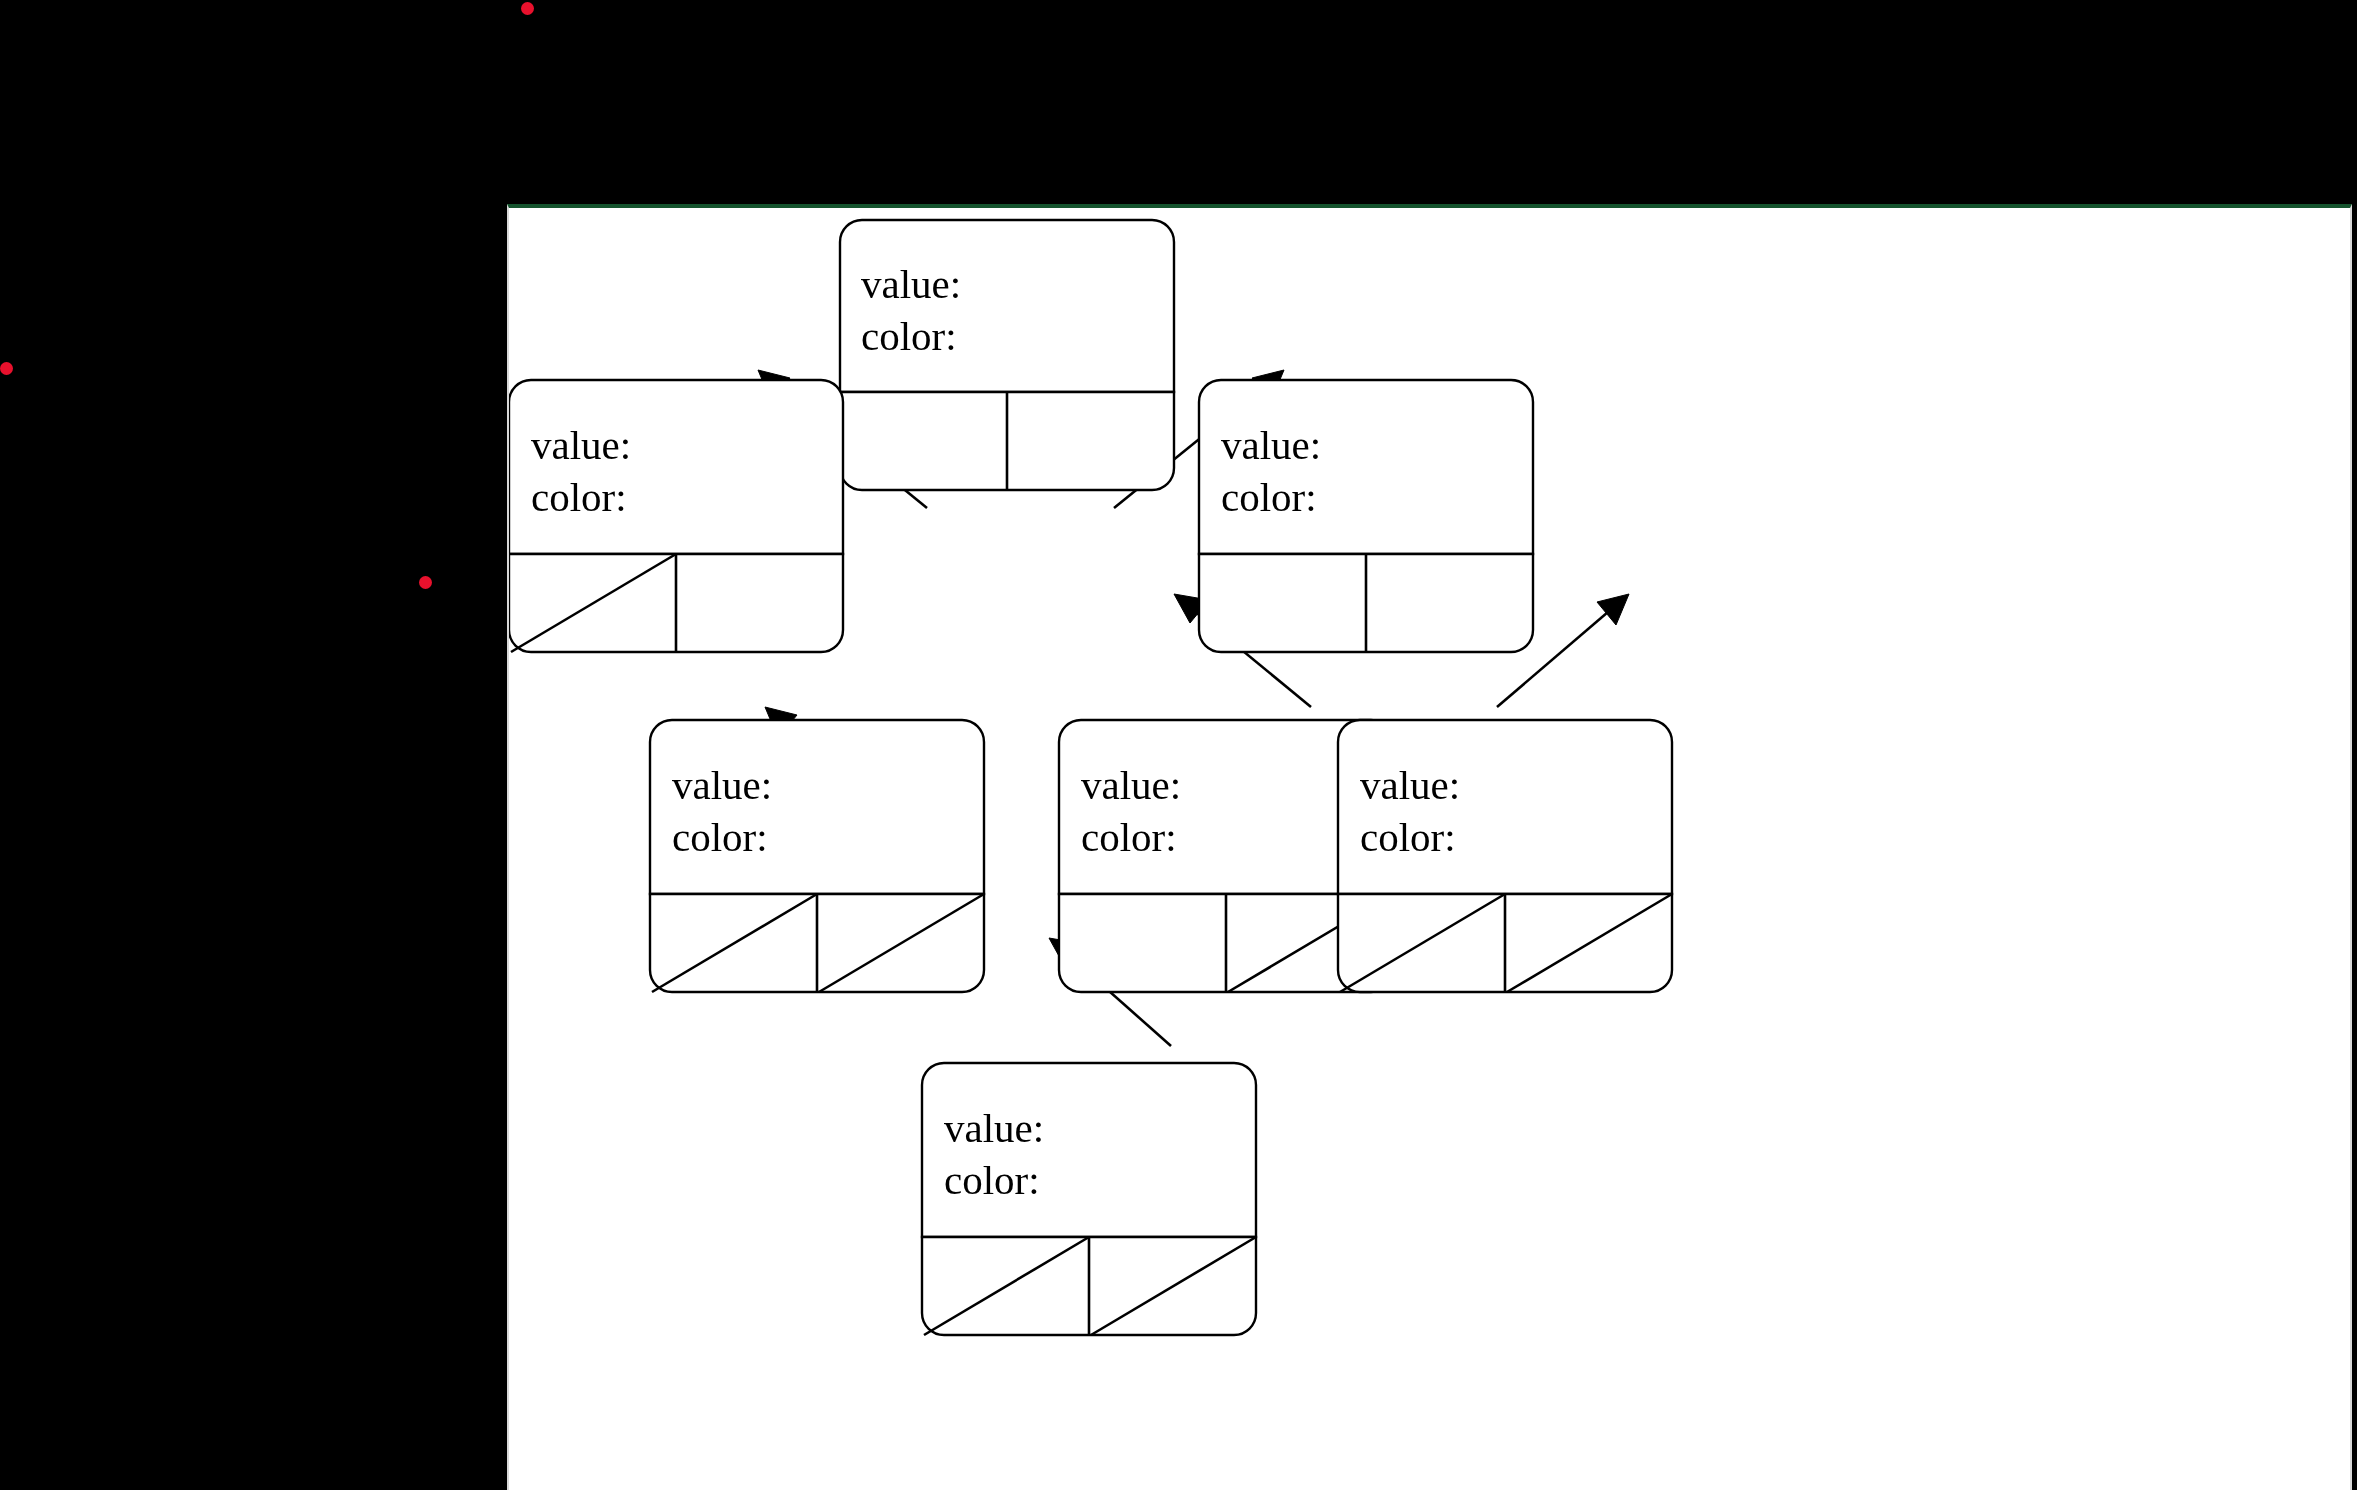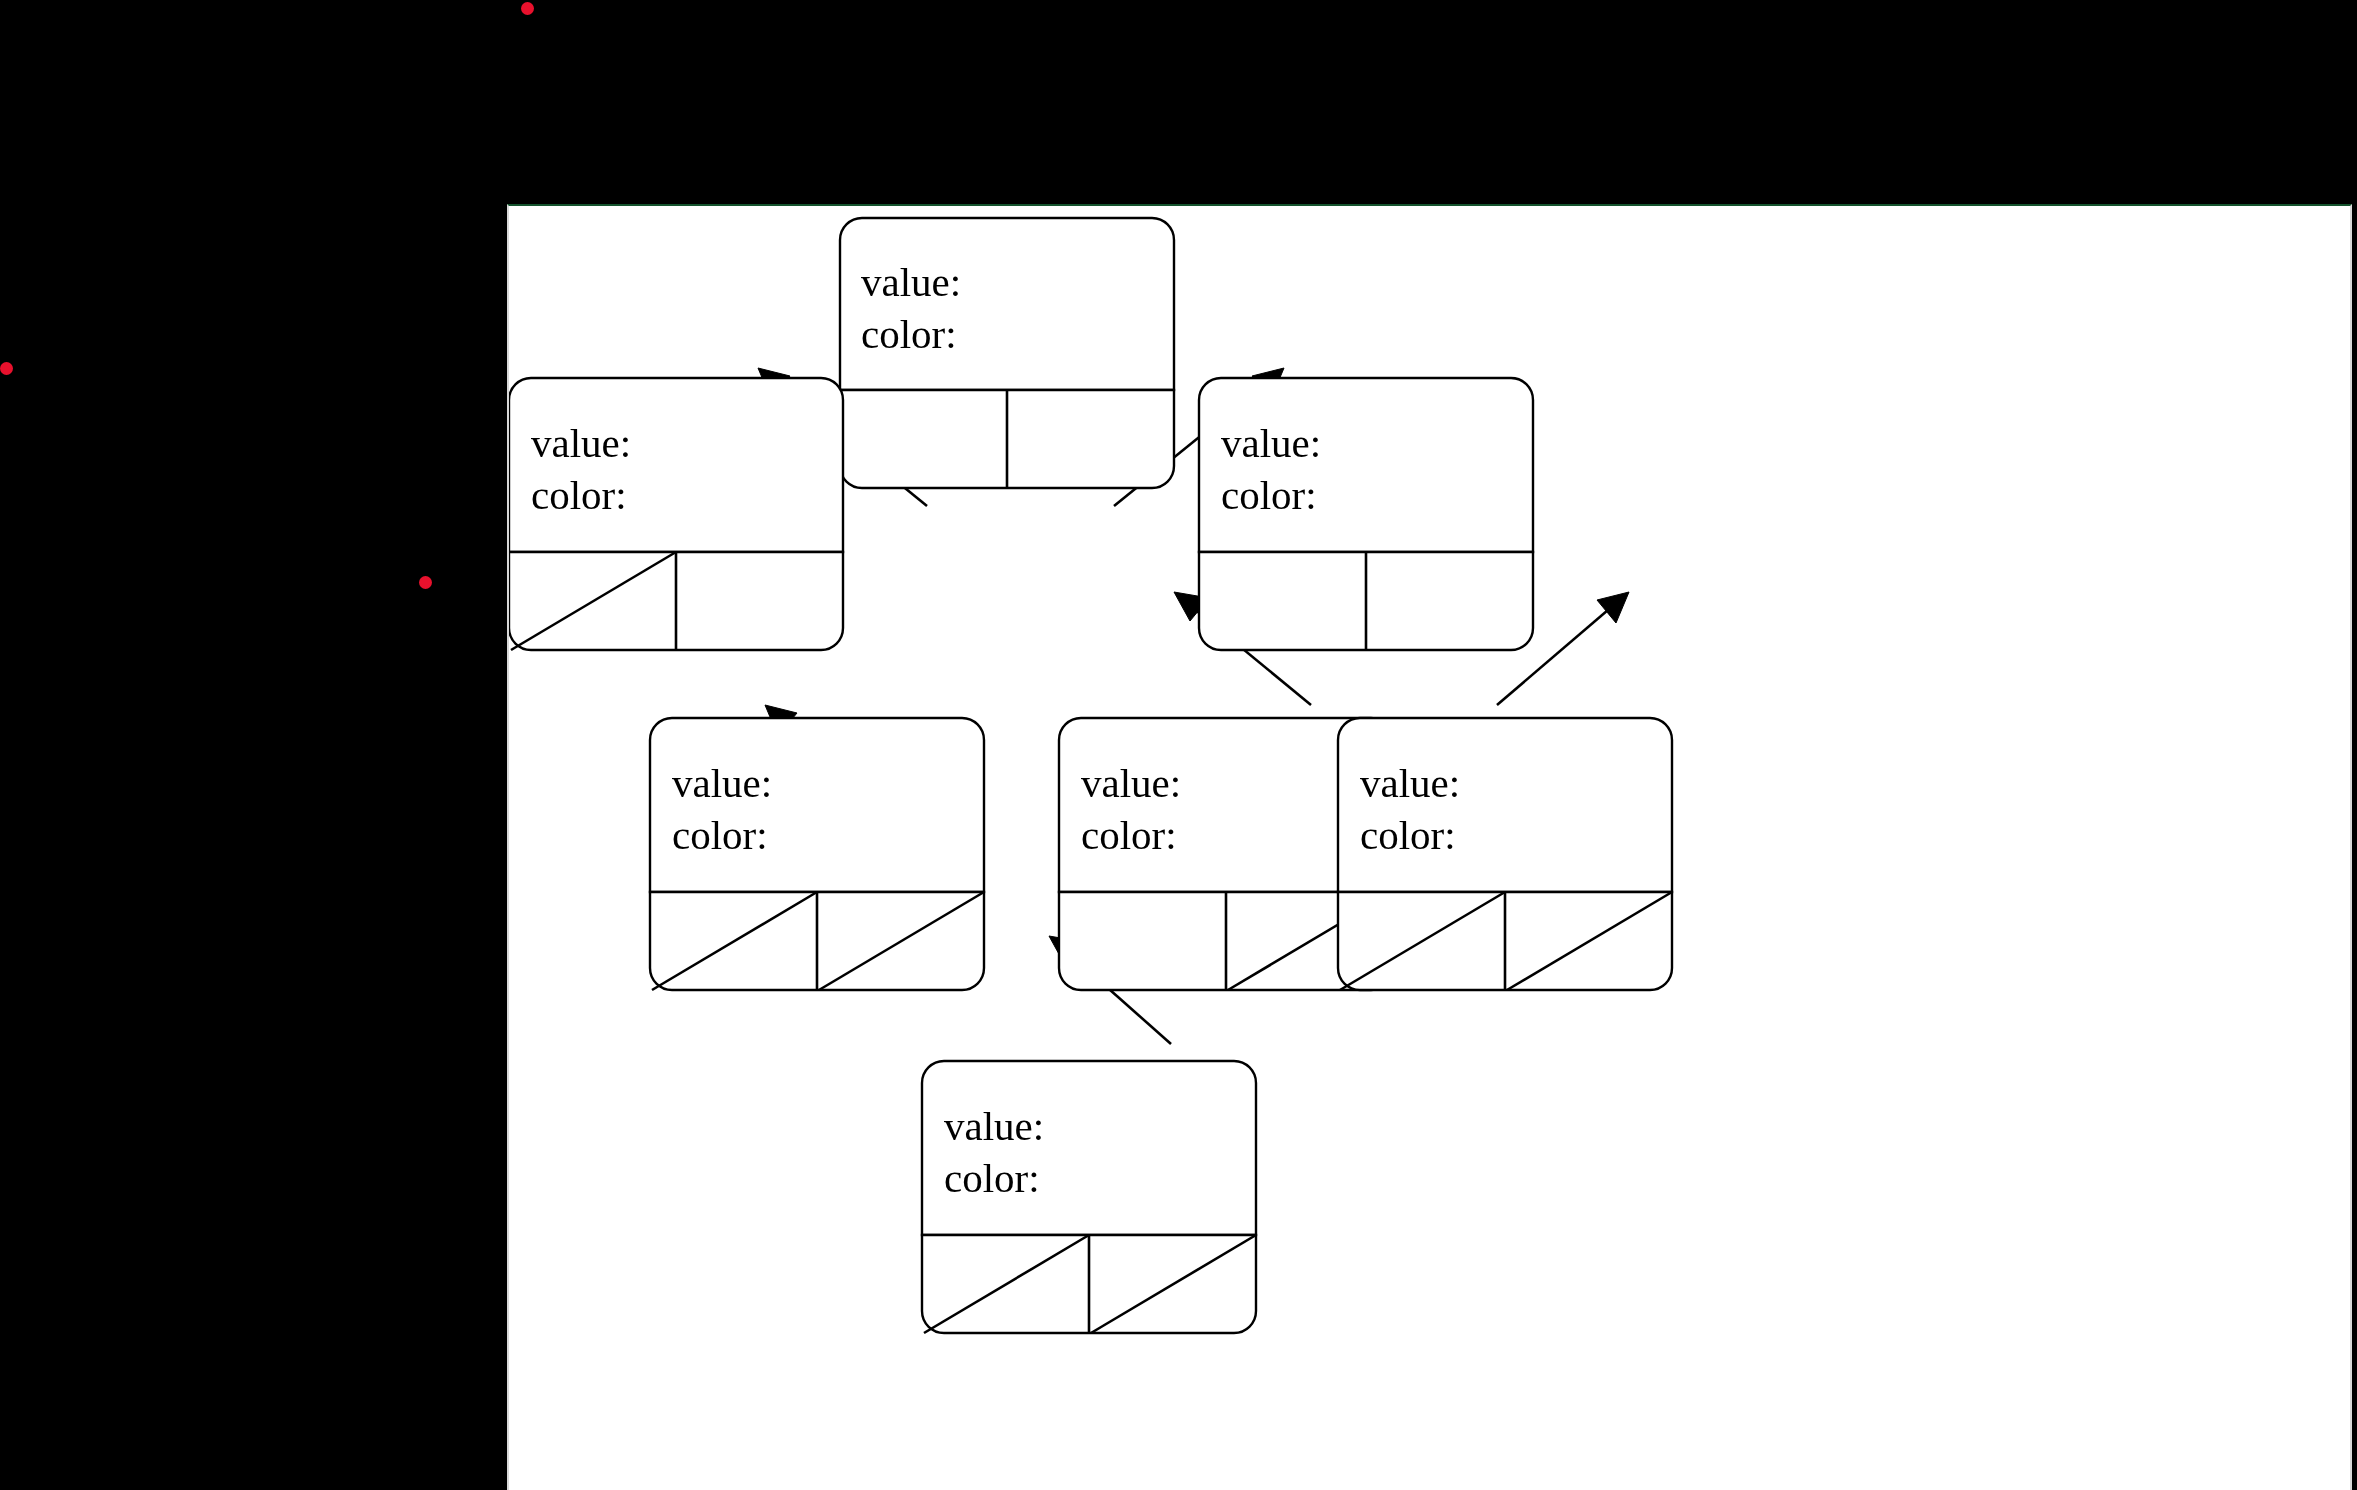--- a/index.html
+++ b/index.html
@@ -27,21 +27,21 @@
 
   
   #canvas {
     position: absolute;
     left: 507px;
     top: 204px;
     width: 1845px;
     height: 1286px;
     background: #ffffff;
     border-left: 2px solid #d9d9d9;
-    border-top: 2px solid #14532d;
+    border-top: 4px solid #14532d;
     border-right: 2px solid #d9d9d9;
     box-sizing: border-box;
     overflow: hidden;
   }
 
   #graph-svg {
     position: absolute;
     left: 0;
     top: 0;
   }

